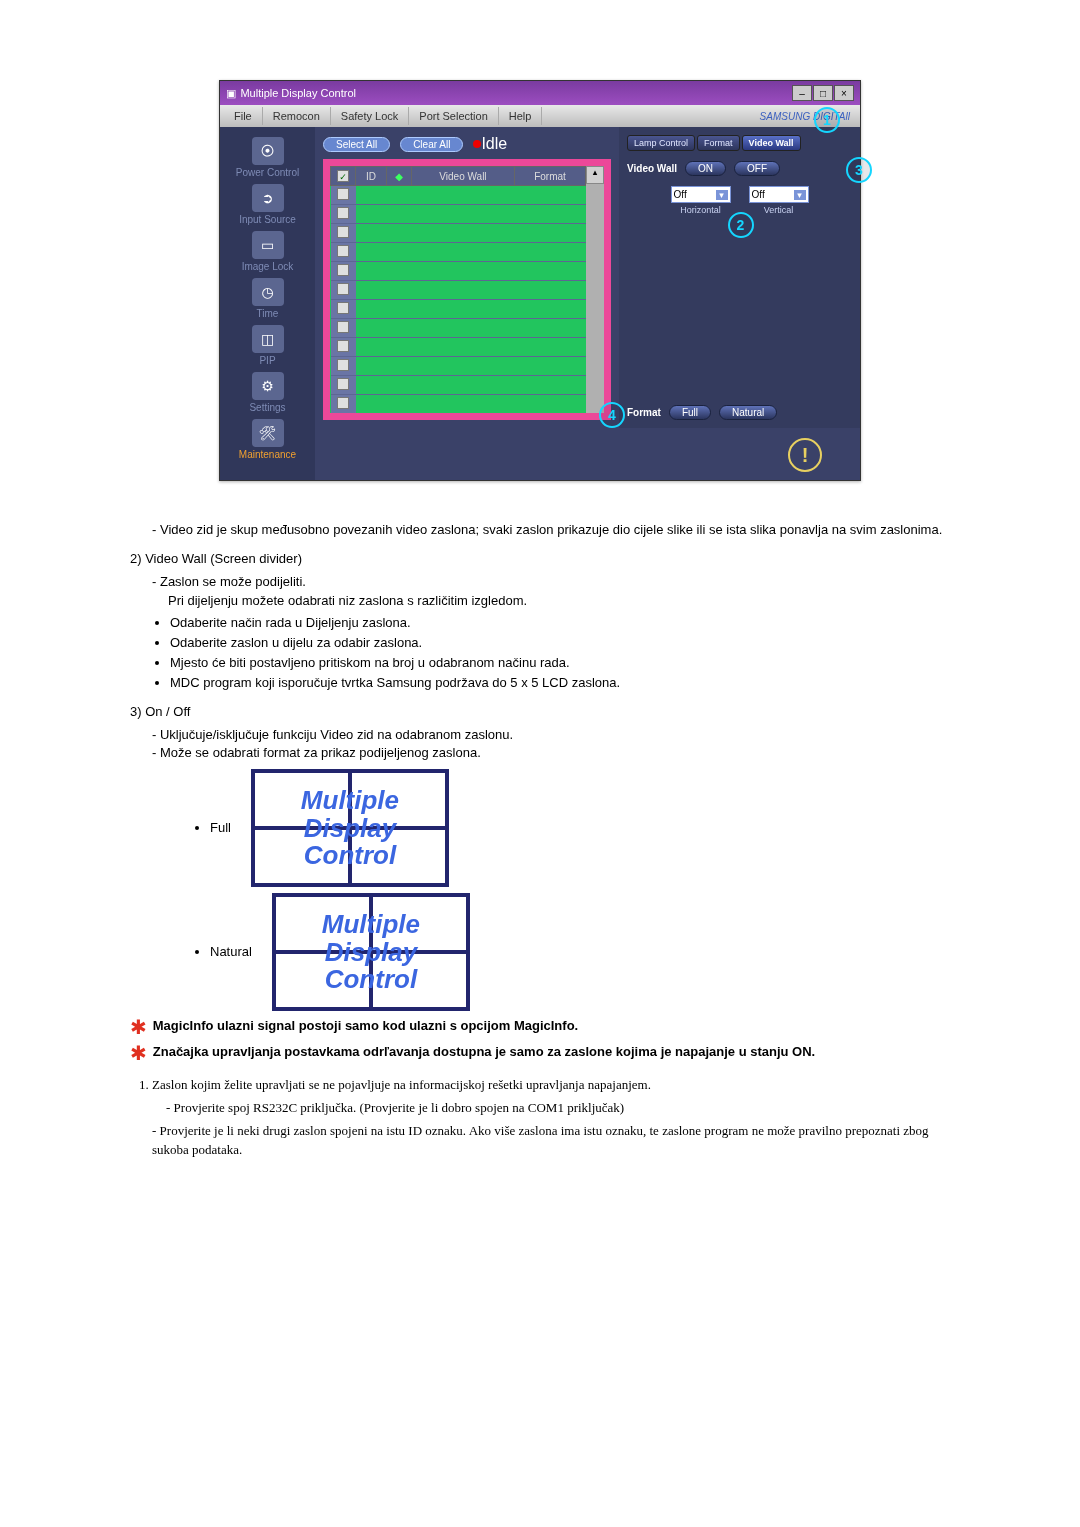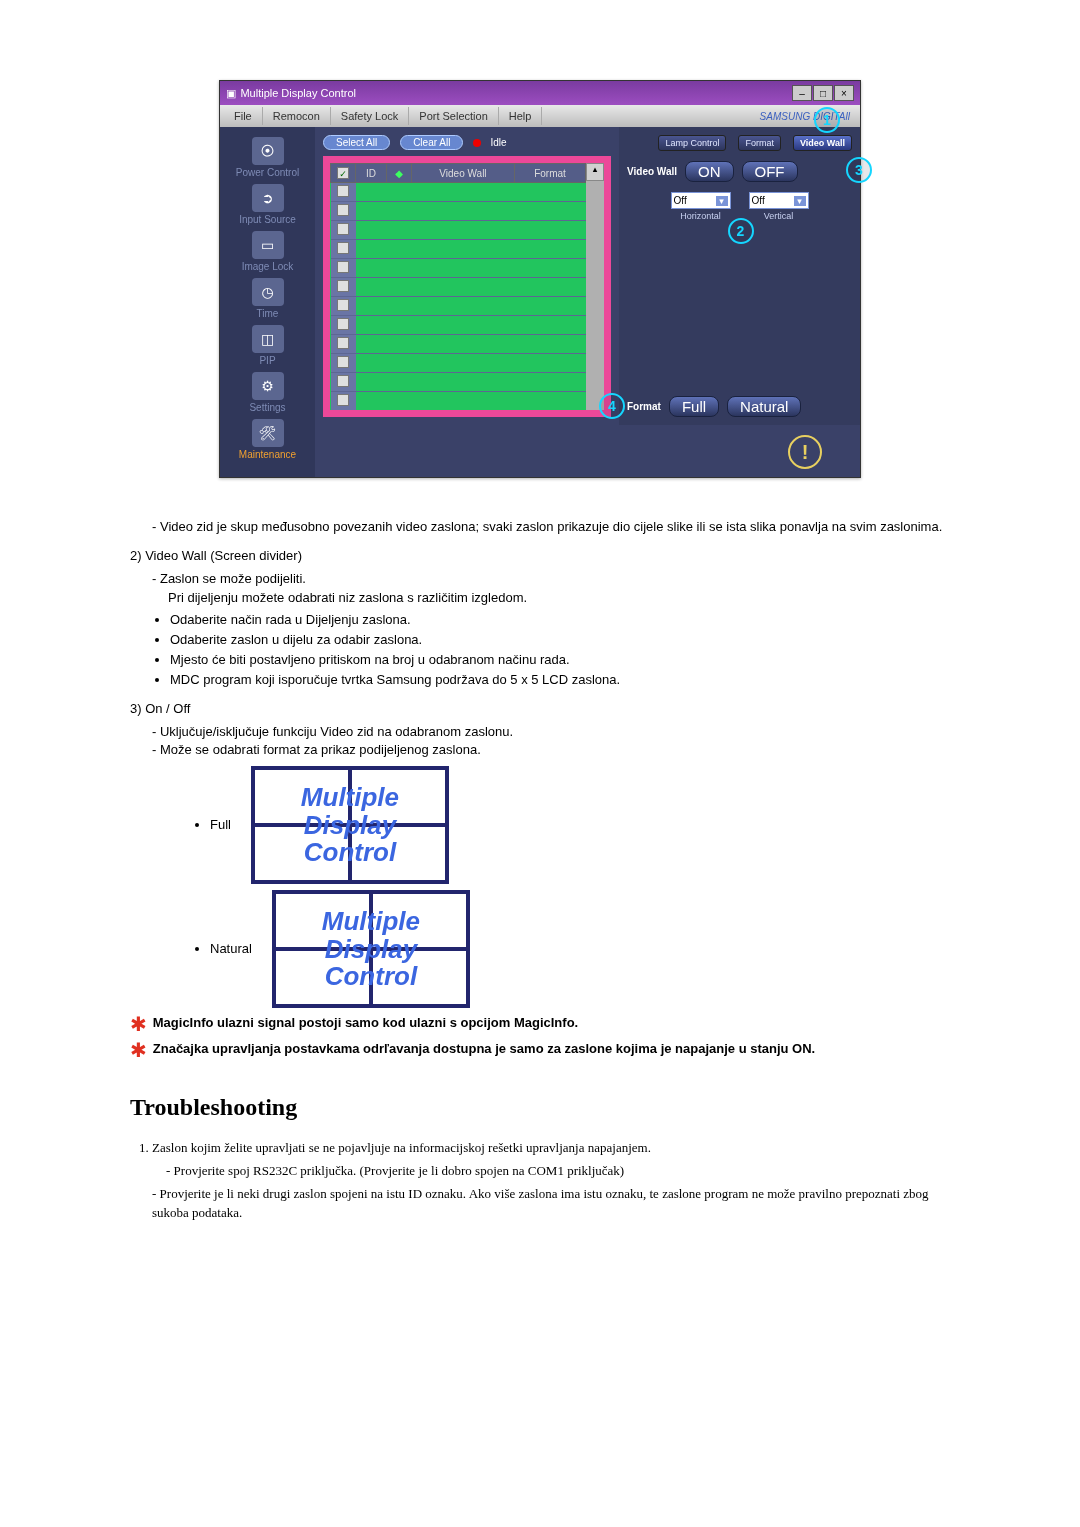--- a/index.html
+++ b/index.html
@@ -91,21 +91,21 @@
   }
   .toolbar { display: flex; align-items: center; gap: 10px; margin-bottom:6px;}
   .pill-btn {
     font-size: 10px;
     color: #fff;
     background: #6787d0;
     border: 1px solid #aecbff;
     border-radius: 8px;
     padding: 1px 12px;
   }
-  .idle { display:flex; align-items:center; gap:9px; color:#fff; font-size:10px;text-align:center;}
+  .idle { display:flex; align-items:center; gap:0; color:#fff; font-size:16px;text-align:center;}
   .idle-dot { width:8px; height:8px; border-radius:50%; background:#e00;}
   .grid {
     flex:1;
     background:#22c55e;
     border:7px solid #ec4899;
     display:flex;
     position:relative;
   }
   .grid-table { flex:1; border-collapse:collapse; font-size:10px; color:#ddd;}
   .grid-table th {
@@ -132,42 +132,42 @@
     width:18px; background:#b0b0b0; display:flex; flex-direction:column;
   }
   .scroll-up div { height:16px; border:1px solid #888; text-align:center; font-size:9px; background:#d0d0d0;}
   .rpanel {
     width: 225px;
     background: #343b5e;
     padding: 8px;
     display:flex; flex-direction:column; gap:10px;
     position:relative;
   }
-  .tabrow { display:flex; gap:12px; justify-content:flex-end;}
+  .tabrow { display:flex; gap:2px; justify-content:flex-start;}
   .tab {
     font-size:9px; color:#e0e6ff;
     background:linear-gradient(#4a5590,#2d355c);
     border:1px solid #222;
     border-radius:3px;
     padding:2px 6px;
   }
   .tab.active { background:linear-gradient(#5970c8,#2a3880); color:#fff; font-weight:bold;}
   .circle-num {
     width:22px; height:22px; border-radius:50%;
     border:2px solid #15d6ff;
     color:#15d6ff;
     display:inline-flex; align-items:center; justify-content:center;
     font-weight:bold;
     position:absolute;
     font-size:14px;
     background:rgba(20,25,50,0.1);
   }
   .row-line { display:flex; align-items:center; gap:8px; font-size:10px; color:#fff;}
   .toggle-btn {
-    font-size:15px; color:#fff; padding:1px 12px; border-radius:8px;
+    font-size:10px; color:#fff; padding:1px 12px; border-radius:8px;
     background:linear-gradient(#5f72b8,#2b355e);
     border:1px solid #1a223f;
   }
   .dd { display:flex; flex-direction:column; gap:2px; align-items:center; font-size:9px; color:#c8d1f0;}
   .dd-select {
     display:inline-flex; align-items:center; justify-content:space-between;
     width:54px; height:15px; background:#fff; border:1px solid #7a94d8;
     font-size:10px; color:#000; padding:0 2px;
   }
   .dd-select .arrow { background:#7a94d8; color:#fff; width:12px; text-align:center; font-size:9px;}
@@ -482,21 +482,20 @@
 
   <div class="star-line">
     <span class="star">✱</span>
     <span class="txt">MagicInfo ulazni signal postoji samo kod ulazni s opcijom MagicInfo.</span>
   </div>
   <div class="star-line">
     <span class="star">✱</span>
     <span class="txt">Značajka upravljanja postavkama odrľavanja dostupna je samo za zaslone kojima je napajanje u stanju ON.</span>
   </div>
 
-  <h2 class="section">Troubleshooting</h2>
 
   <ol class="ts">
     <li>
       <span>Zaslon kojim želite upravljati se ne pojavljuje na informacijskoj rešetki upravljanja napajanjem.</span>
       <div style="margin-left:14px; margin-top:4px;">- Provjerite spoj RS232C priključka. (Provjerite je li dobro spojen na COM1 priključak)</div>
       <div style="margin-top:4px;">- Provjerite je li neki drugi zaslon spojeni na istu ID oznaku. Ako više zaslona ima istu oznaku, te zaslone program ne može pravilno prepoznati zbog sukoba podataka.</div>
     </li>
   </ol>
 
 </div>

